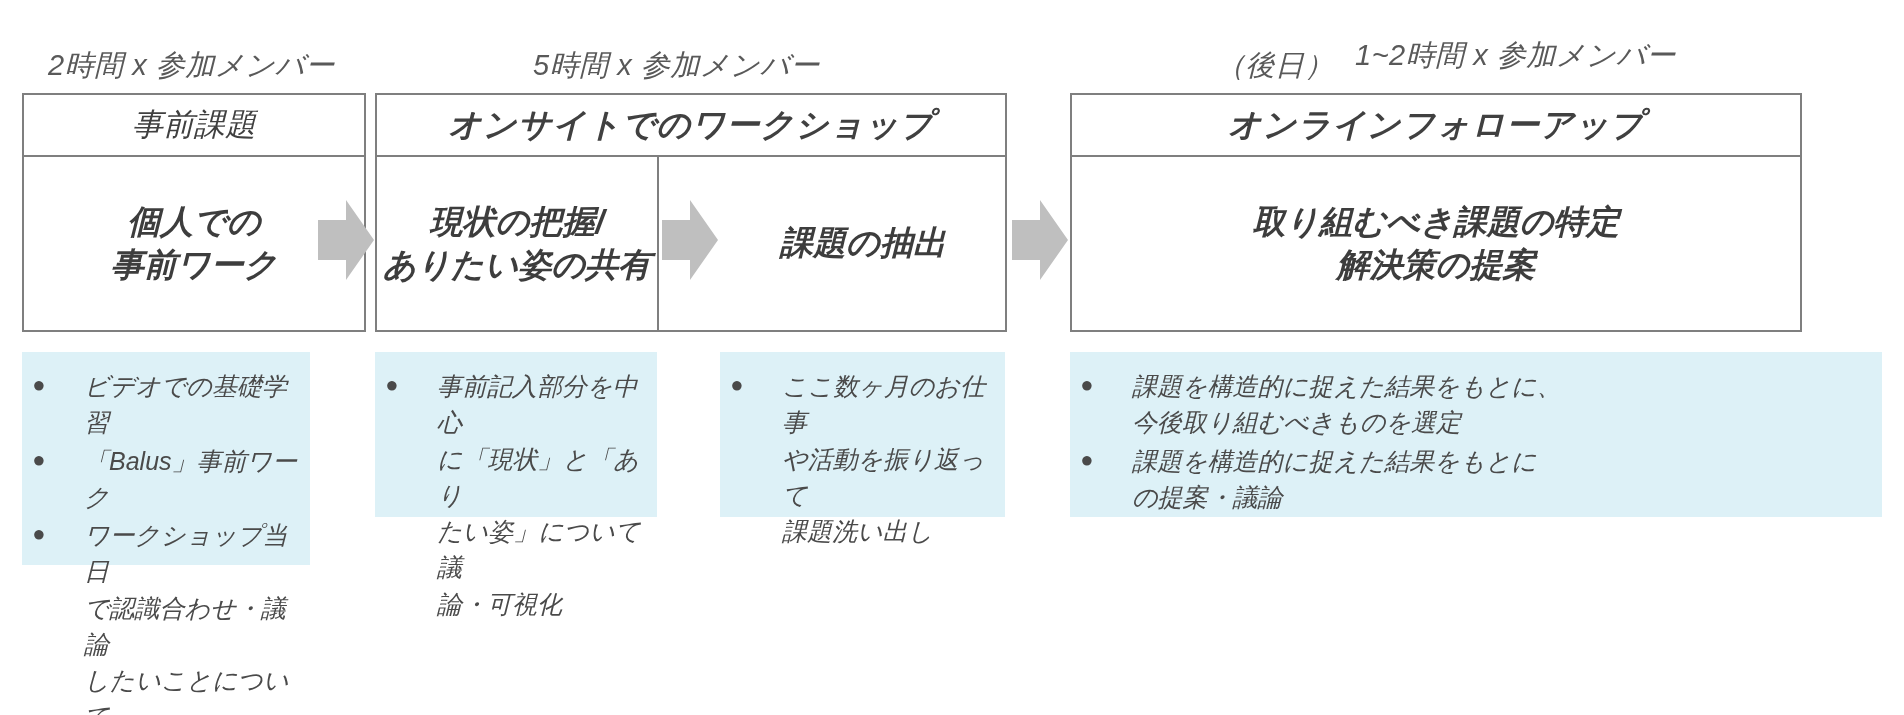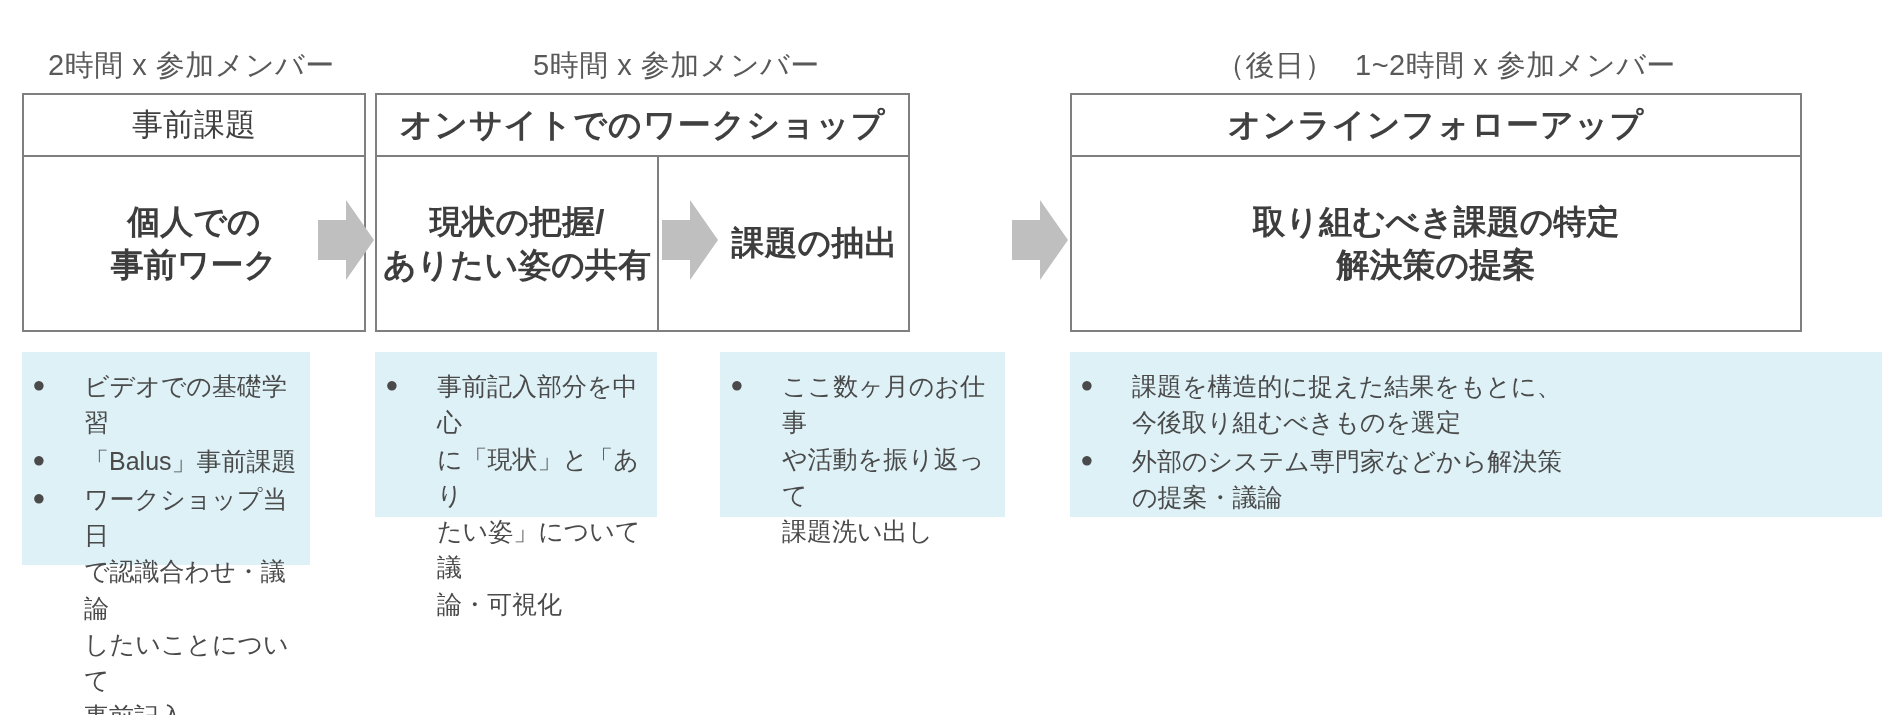--- a/index.html
+++ b/index.html
@@ -1,36 +1,36 @@
 <!DOCTYPE html>
 <html lang="ja"><head>
 <meta charset="utf-8">
 <style>
   html,body{margin:0;padding:0;}
   body{
     width:1904px;height:715px;background:#ffffff;
     font-family:"Liberation Sans","DejaVu Sans",sans-serif;
     color:#404040;overflow:hidden;position:relative;
   }
-  .stage{position:relative;width:1904px;height:715px;}
+  .stage{position:relative;width:1904px;height:715px;font-style:italic;}
 
   
   .caption{
     position:absolute;font-size:29px;color:#595959;white-space:nowrap;
     font-weight:400;letter-spacing:0.5px;
   }
   #cap1{left:48px;top:46px;}
   #cap2{left:533px;top:46px;}
   #cap3{left:1216px;top:46px;}
-  #cap4{left:1355px;top:46px;}
+  #cap4{left:1355px;top:36px;}
 
   
   .frame{position:absolute;border:2px solid #7f7f7f;box-sizing:border-box;background:#fff;}
   #frame1{left:22px;top:93px;width:344px;height:239px;}
-  #frame2{left:375px;top:93px;width:535px;height:239px;}
+  #frame2{left:375px;top:93px;width:632px;height:239px;}
   #frame3{left:1070px;top:93px;width:732px;height:239px;}
 
   .frame-title{
     position:absolute;left:0;right:0;top:0;height:62px;
     border-bottom:2px solid #7f7f7f;box-sizing:border-box;
     display:flex;align-items:center;justify-content:center;
     font-size:31px;color:#404040;white-space:nowrap;
   }
   .frame-title.bold{font-weight:bold;font-size:33px;letter-spacing:1px;}
 
@@ -117,21 +117,21 @@
 
   <div class="frame" id="frame3">
     <div class="frame-title bold">オンラインフォローアップ</div>
     <div class="body-cell" id="body4">取り組むべき課題の特定
 解決策の提案</div>
   </div>
 
   <div class="panel" id="panel1">
     <ul>
       <li><span class="dot">●</span><span class="txt">ビデオでの基礎学習</span></li>
-      <li><span class="dot">●</span><span class="txt">「Balus」事前課題</span></li>
+      <li><span class="dot">●</span><span class="txt">「Balus」事前ワーク</span></li>
       <li><span class="dot">●</span><span class="txt">ワークショップ当日
 で認識合わせ・議論
 したいことについて
 事前記入</span></li>
     </ul>
   </div>
 
   <div class="panel" id="panel2">
     <ul>
       <li><span class="dot">●</span><span class="txt">事前記入部分を中心
@@ -146,18 +146,18 @@
       <li><span class="dot">●</span><span class="txt">ここ数ヶ月のお仕事
 や活動を振り返って
 課題洗い出し</span></li>
     </ul>
   </div>
 
   <div class="panel" id="panel4">
     <ul>
       <li><span class="dot">●</span><span class="txt">課題を構造的に捉えた結果をもとに、
 今後取り組むべきものを選定</span></li>
-      <li><span class="dot">●</span><span class="txt">外部のシステム専門家などから解決策
+      <li><span class="dot">●</span><span class="txt">課題を構造的に捉えた結果をもとに
 の提案・議論</span></li>
     </ul>
   </div>
 
 </div>
 
 </body></html>

